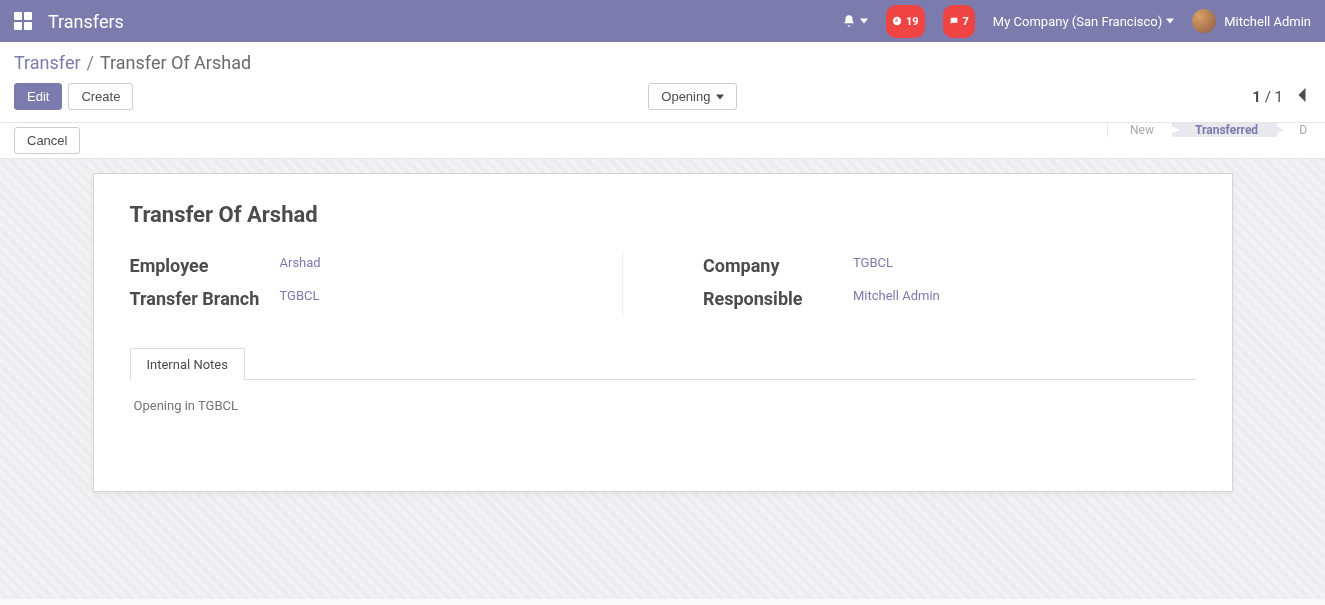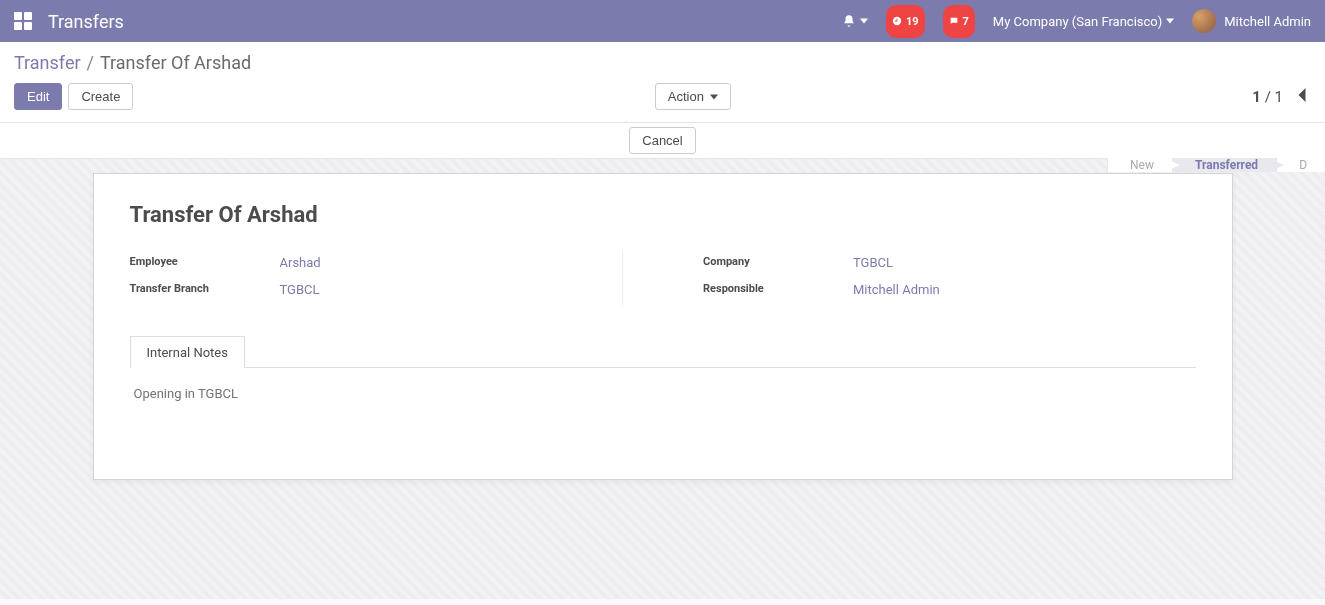--- a/index.html
+++ b/index.html
@@ -28,37 +28,37 @@
   .btn { border: 1px solid #ccc; background: #fff; padding: 5px 12px; border-radius: 3px; font-size: 13px; cursor: pointer; color: #4c4c4c; }
   .btn + .btn { margin-left: 6px; }
   .btn-primary { background: #7c7bad; border-color: #7c7bad; color: #fff; }
   .btn-dropdown { display: inline-flex; align-items: center; gap: 6px; }
   .controlbar-center { flex: 1; display: flex; justify-content: center; }
   .pager { display: flex; align-items: center; gap: 10px; font-size: 15px; color: #4c4c4c; }
   .pager .count strong { font-weight: 700; }
   .pager-arrow { cursor: pointer; padding: 4px; color: #4c4c4c; }
 
   
-  .statusbar { background: #fff; border-bottom: 1px solid #e5e5e5; display: flex; align-items: center; height: 36px; flex-direction: column; }
+  .statusbar { background: #fff; border-bottom: 1px solid #e5e5e5; display: flex; align-items: flex-start; height: 36px; }
   .statusbar .left { padding: 4px 14px; display: flex; align-items: center; }
   .statusbar .right { margin-left: auto; display: flex; align-items: stretch; }
   .stage { position: relative; padding: 0 18px 0 22px; display: flex; align-items: center; font-size: 12px; color: #aaa; background: #fff; border-left: 1px solid #e5e5e5; }
   .stage.active { background: #e8e8ee; color: #7c7bad; font-weight: 700; }
   .stage::after { content: ""; position: absolute; right: -8px; top: 0; bottom: 0; width: 16px; background: inherit; clip-path: polygon(0 0, 100% 50%, 0 100%); z-index: 1; }
   .stage.last::after { display: none; }
 
   
   .sheet-bg { background: repeating-linear-gradient(45deg, #f2f2f4 0 4px, #ededf0 4px 8px); padding: 14px 0 40px; min-height: 440px; }
   .sheet { background: #fff; width: 1140px; margin: 0 auto; border: 1px solid #d4d4d4; box-shadow: 0 2px 6px rgba(0,0,0,0.05); padding: 28px 36px 60px; }
   .sheet-title { font-size: 22px; font-weight: 700; color: #4c4c4c; margin-bottom: 24px; }
   .fields { display: flex; gap: 80px; }
   .fields-col { flex: 1; border-right: 1px solid #eee; padding-right: 40px; }
   .fields-col:last-child { border-right: none; }
   .field-row { display: flex; padding: 4px 0 8px; }
-  .field-label { width: 150px; font-weight: 700; color: #4c4c4c; font-size: 11px; }
+  .field-label { width: 150px; font-weight: 700; color: #4c4c4c; font-size: 18px; }
   .field-value { color: #4c4c4c; font-size: 13px; }
   .field-value.link { color: #7c7bad; cursor: pointer; }
 
   
   .tabs { margin-top: 30px; border-bottom: 1px solid #ddd; display: flex; }
   .tab { border: 1px solid #ddd; border-bottom: none; background: #fff; padding: 8px 16px; font-size: 13px; color: #4c4c4c; cursor: pointer; position: relative; top: 1px; }
   .tab.active { background: #fff; }
   .tab-content { padding: 18px 4px; font-size: 13px; color: #737373; }
 
   .caret-svg { width: 8px; height: 8px; }
@@ -121,21 +121,21 @@
     <a>Transfer</a>
     <span class="sep">/</span>
     <span class="current">Transfer Of Arshad</span>
   </div>
   <div class="controlbar-row">
     <button class="btn btn-primary">Edit</button>
     <button class="btn">Create</button>
 
     <div class="controlbar-center">
       <button class="btn btn-dropdown">
-        <span>Action</span>
+        <span>Opening</span>
         <svg class="caret-svg" viewBox="0 0 10 6">
             <path d="M0 0l5 6 5-6z" fill="#4c4c4c"></path>
           </svg>
       </button>
     </div>
 
     <div class="pager">
       <span class="count">
         <strong>1</strong> / <span>1</span>
       </span>

